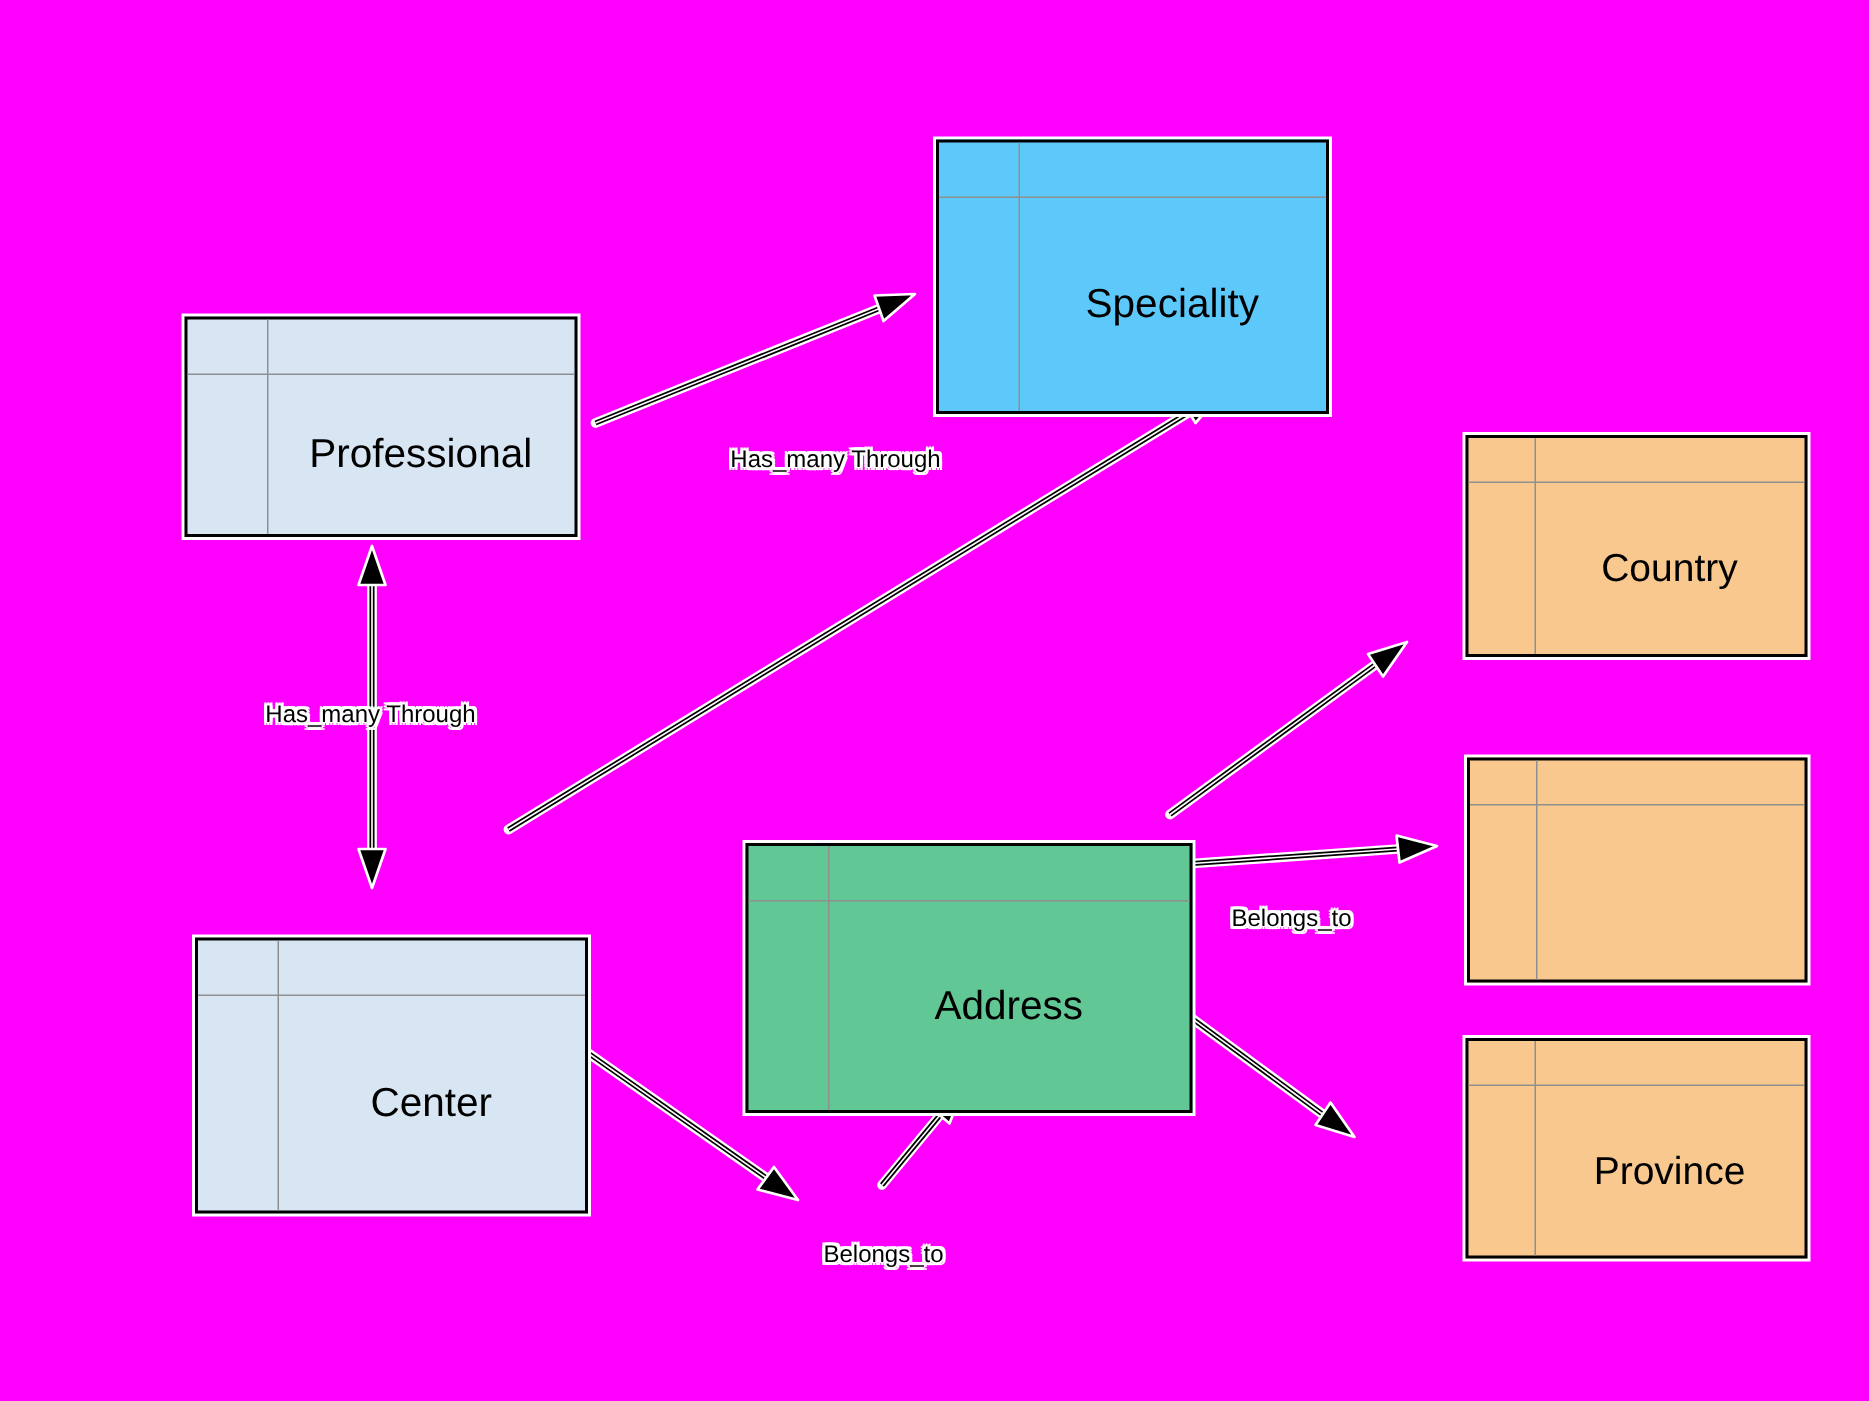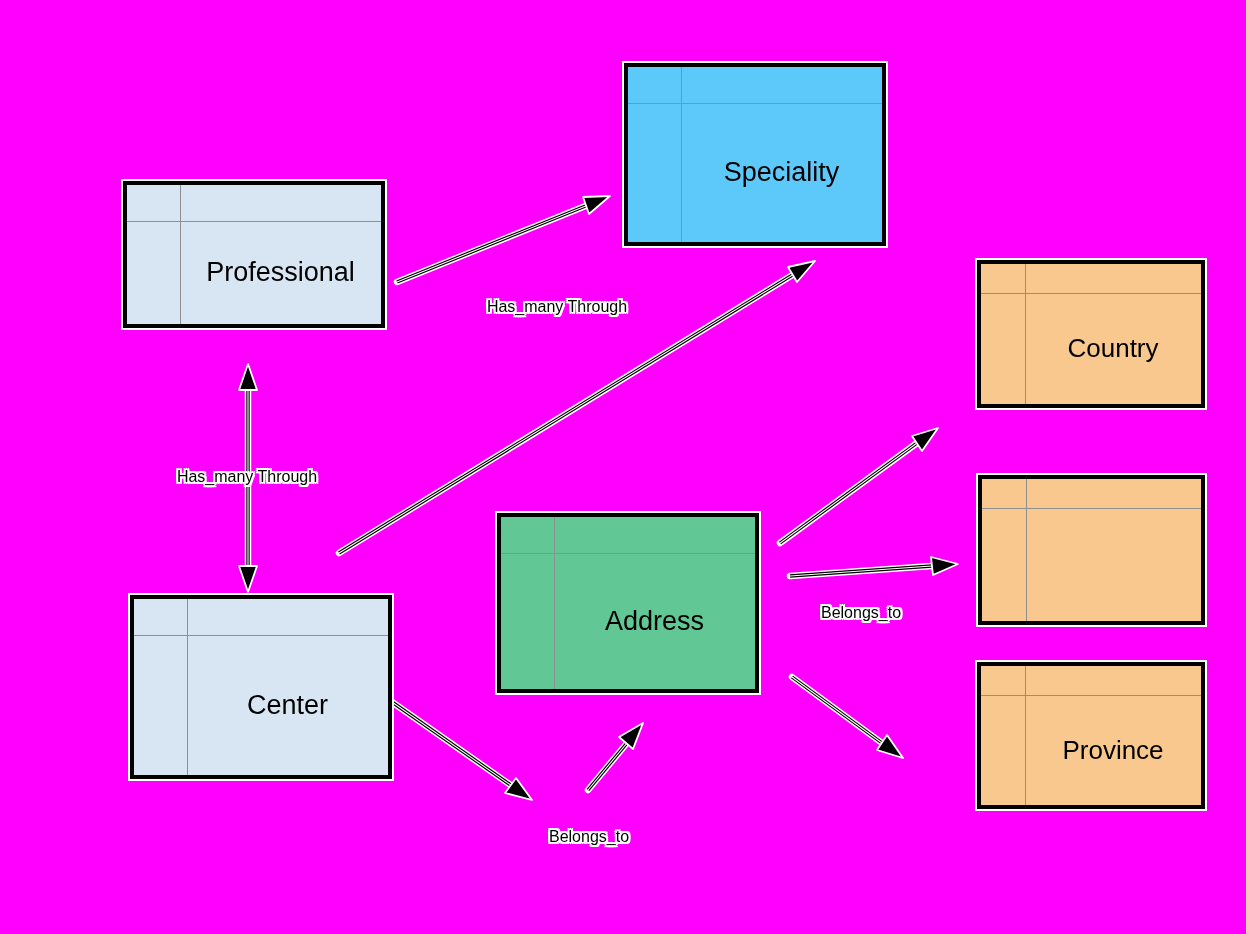--- a/index.html
+++ b/index.html
@@ -25,23 +25,24 @@
     z-index: 1;
   }
   .edge-casing { stroke: #ffffff; stroke-width: 6.5; fill: none; stroke-linecap: round; }
   .edge-black  { stroke: #000000; stroke-width: 3.4; fill: none; stroke-linecap: butt; }
   .edge-white  { stroke: #ffffff; stroke-width: 1.1; fill: none; stroke-linecap: butt; }
   .arrow-head  { fill: #000000; stroke: #ffffff; stroke-width: 1.8; stroke-linejoin: round; }
   
   .entity {
     position: absolute;
     z-index: 2;
-    border: 4px solid #000000;
+    border: 2px solid #000000;
     box-shadow: 0 0 0 2px #ffffff;
     box-sizing: border-box;
+    margin-top: 30px;
   }
   .lightblue { background: #d8e6f4; }
   .skyblue   { background: #5dc9fa; }
   .green     { background: #61c794; }
   .peach     { background: #f8c88f; }
   .vline {
     position: absolute; top: 0; bottom: 0; width: 1px;
     background: #8f8f8f;
   }
   .hline {
@@ -151,21 +152,21 @@
     <div class="vline"></div>
     <span class="ename">Speciality</span>
   </div>
 
   <div class="entity big lightblue" style="left:130px; top:595px; width:262px; height:184px;padding-left:17px;">
     <div class="hline"></div>
     <div class="vline"></div>
     <span class="ename">Center</span>
   </div>
 
-  <div class="entity big green" style="left:497px; top:513px; width:262px; height:180px;">
+  <div class="entity big green" style="left:497px; top:532px; width:298px; height:180px;">
     <div class="hline"></div>
     <div class="vline"></div>
     <span class="ename">Address</span>
   </div>
 
   <div class="entity small peach" style="left:977px; top:260px; width:228px; height:148px;">
     <div class="hline"></div>
     <div class="vline"></div>
     <span class="ename">Country</span>
   </div>

